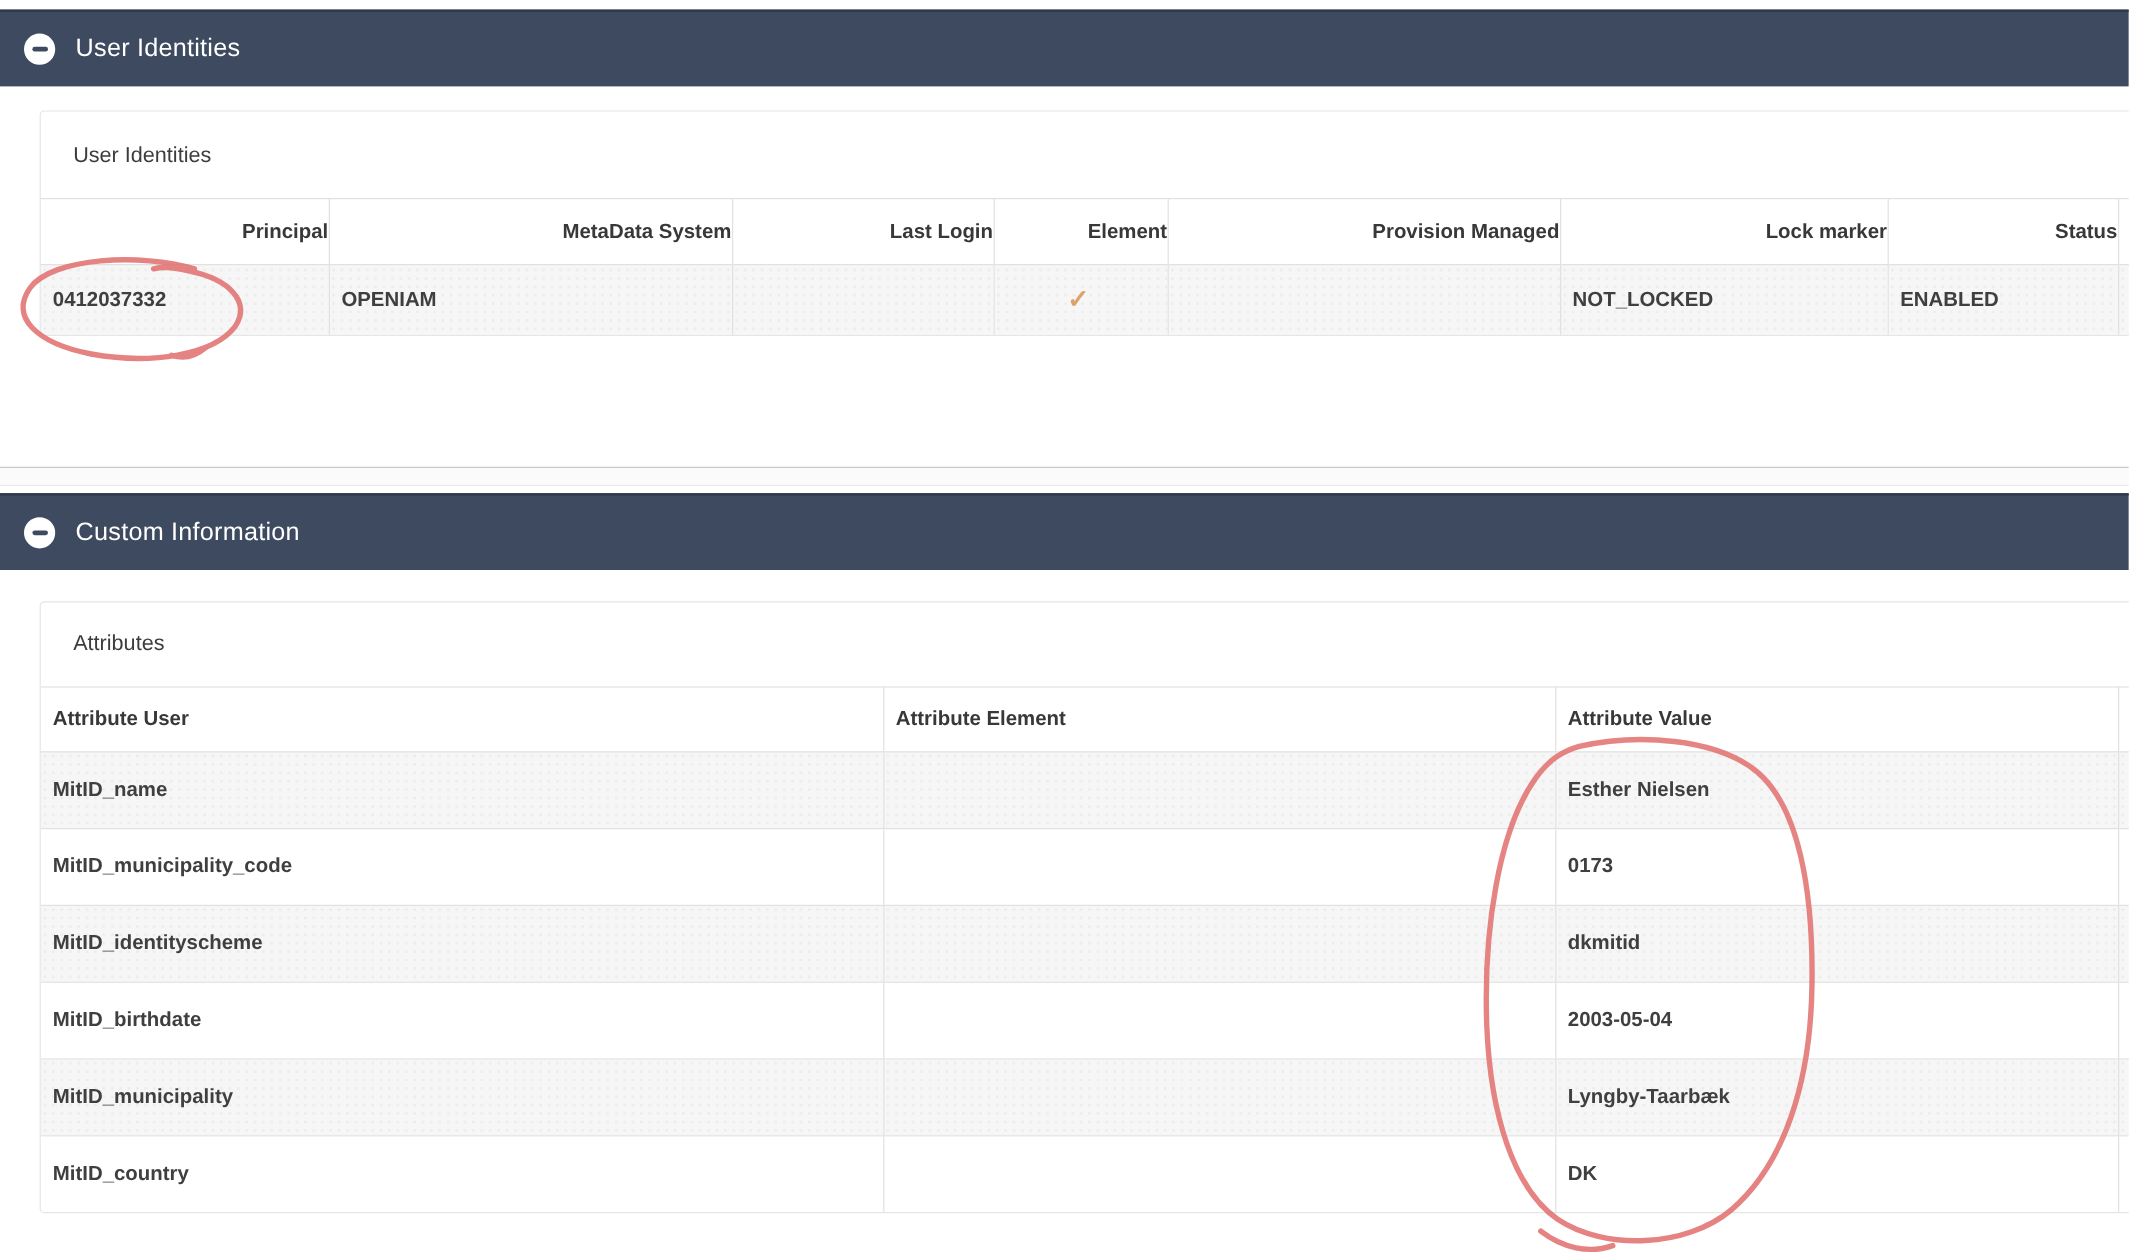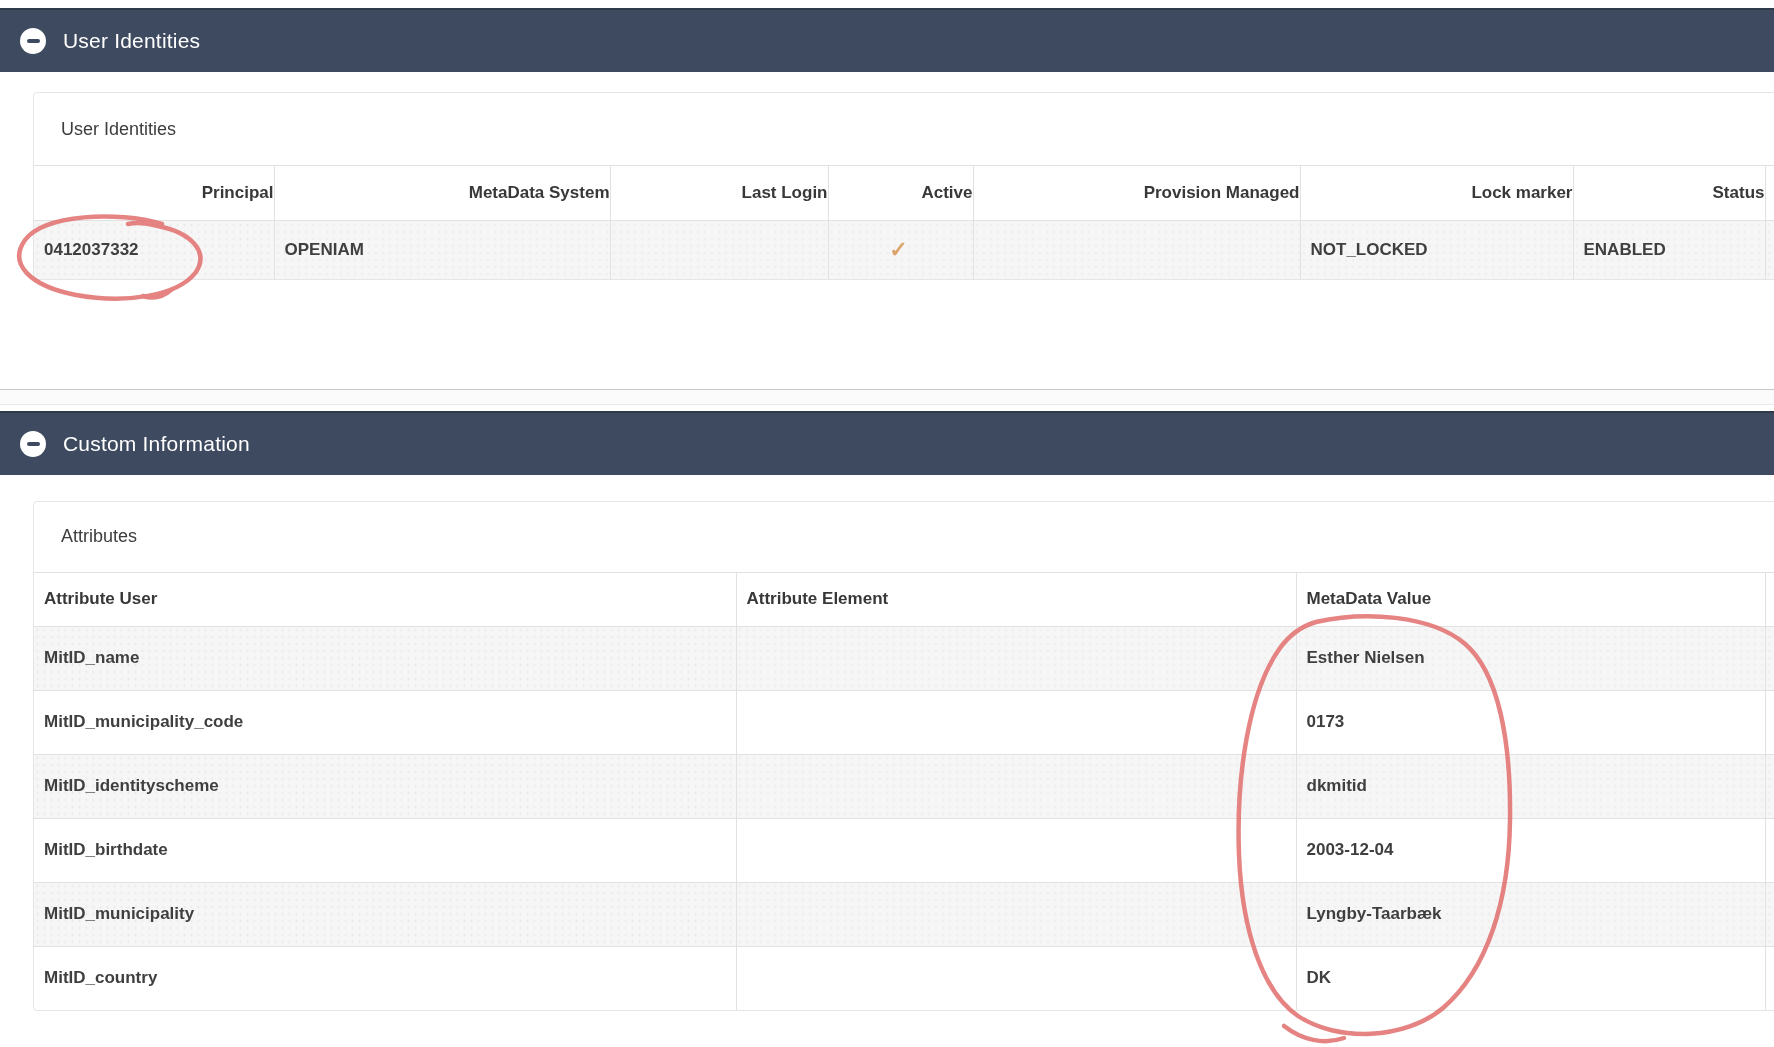--- a/index.html
+++ b/index.html
@@ -116,21 +116,21 @@
       <col style="width:327px">
         <col style="width:273px">
         <col style="width:192px">
         <col style="width:27px">
     </colgroup>
     <thead>
       <tr>
         <th>Principal</th>
         <th>MetaData System</th>
         <th>Last Login</th>
-        <th>Active</th>
+        <th>Element</th>
         <th>Provision Managed</th>
         <th>Lock marker</th>
         <th>Status</th>
         <th></th>
       </tr>
     </thead>
     <tbody>
       <tr class="striped">
         <td>0412037332</td>
         <td>OPENIAM</td>
@@ -160,21 +160,21 @@
     <colgroup>
       <col style="width:702px">
         <col style="width:560px">
         <col style="width:469px">
         <col style="width:27px">
     </colgroup>
     <thead>
       <tr>
         <th>Attribute User</th>
         <th>Attribute Element</th>
-        <th>MetaData Value</th>
+        <th>Attribute Value</th>
         <th></th>
       </tr>
     </thead>
     <tbody>
       <tr class="striped">
         <td>MitID_name</td>
         <td></td>
         <td>Esther Nielsen</td>
         <td></td>
       </tr>
@@ -186,21 +186,21 @@
       </tr>
       <tr class="striped">
         <td>MitID_identityscheme</td>
         <td></td>
         <td>dkmitid</td>
         <td></td>
       </tr>
       <tr>
         <td>MitID_birthdate</td>
         <td></td>
-        <td>2003-12-04</td>
+        <td>2003-05-04</td>
         <td></td>
       </tr>
       <tr class="striped">
         <td>MitID_municipality</td>
         <td></td>
         <td>Lyngby-Taarbæk</td>
         <td></td>
       </tr>
       <tr>
         <td>MitID_country</td>

